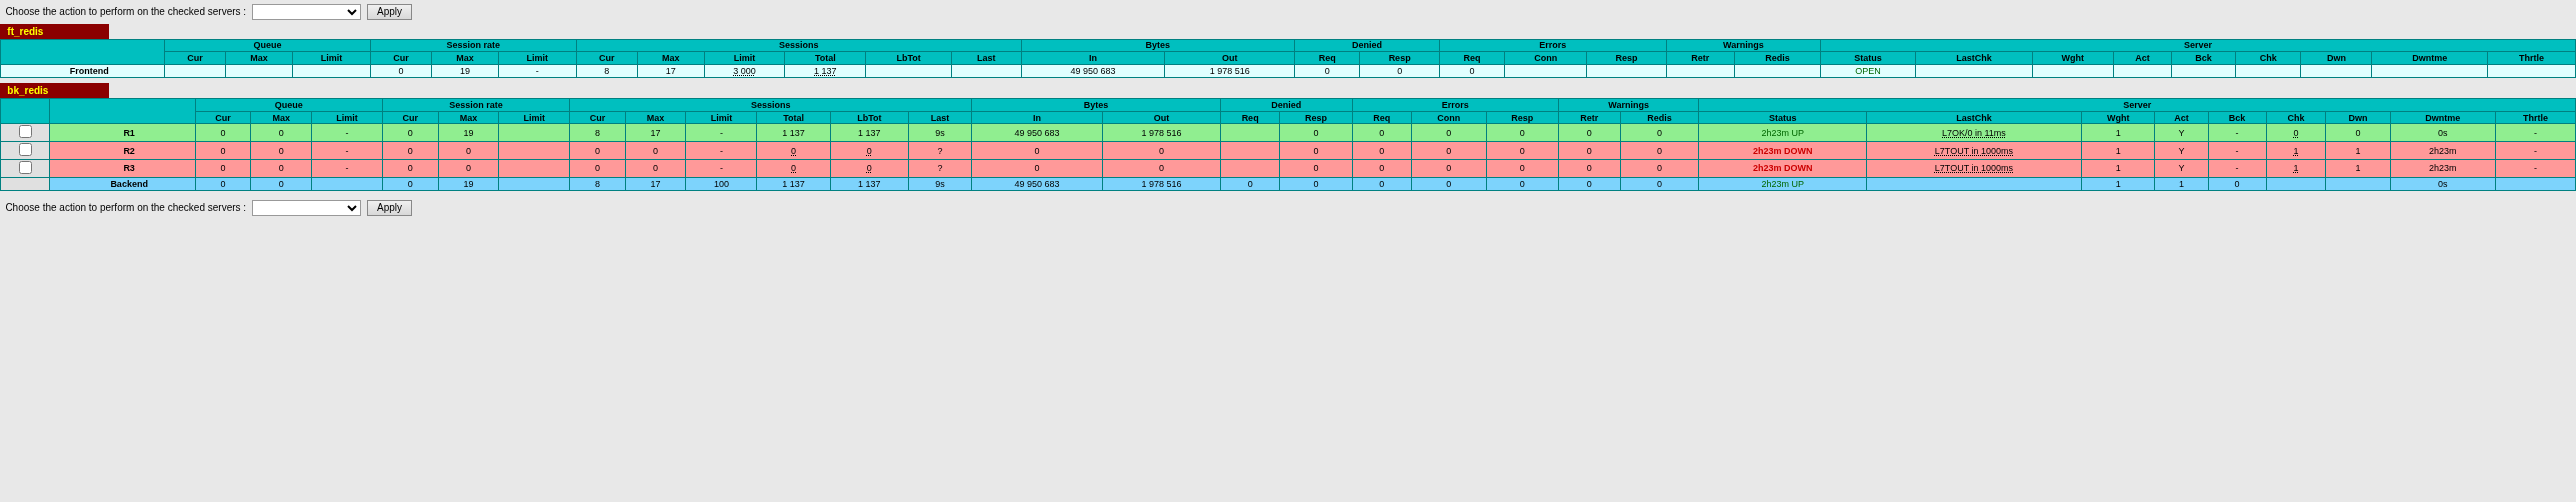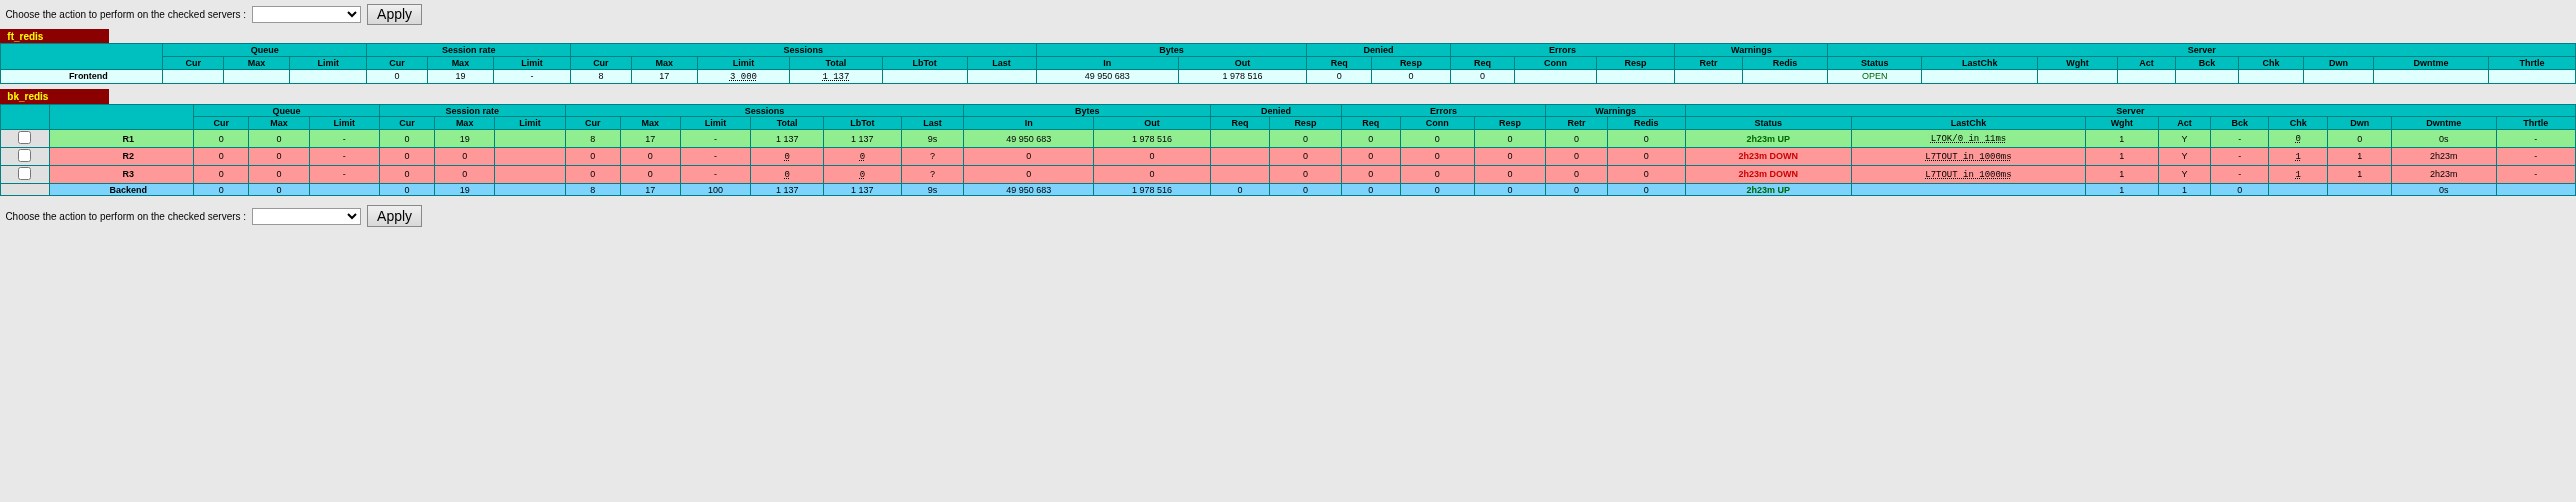--- a/index.html
+++ b/index.html
@@ -27,21 +27,21 @@
       background: #fff;
       padding: 0.9px 1.8px;
       font-size: 10px;
       min-width: 109px;
     }
 
     .apply-btn {
       border: 0.9px solid #888;
       background: linear-gradient(to bottom, #f0f0f0, #d8d8d8);
       padding: 1.8px 9px;
-      font-size: 14px;
+      font-size: 10px;
       cursor: pointer;
     }
 
     .section {
       margin-bottom: 5.4px;
     }
 
     .section-header {
       background: #8b0000;
       color: #ffff00;
@@ -99,31 +99,30 @@
       background: #e0e0e0 !important;
     }
 
     .status-open {
       color: #006600;
       font-weight: normal;
     }
 
     .status-up {
       color: #006600;
-      font-weight: bold;
+      font-weight: normal;
     }
 
     .status-down {
       color: #cc0000;
       font-weight: bold;
     }
 
     .dotted-underline {
       text-decoration: underline dotted;
-      font-family: Liberation Mono, monospace;
     }
   </style>
 </head>
 <body>
 
 <div class="action-bar">
   <label>Choose the action to perform on the checked servers :</label>
   <select class="action-select">
     <option></option>
     <option>Disable</option>

